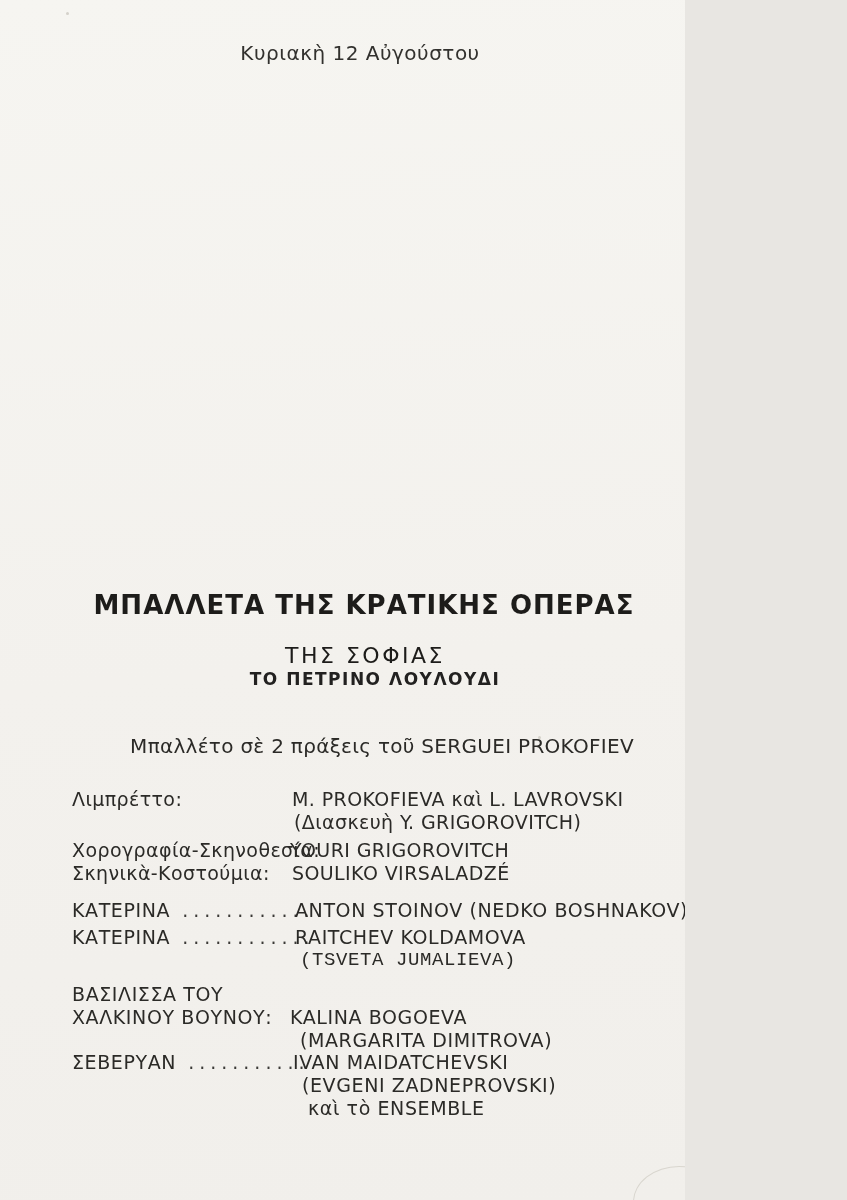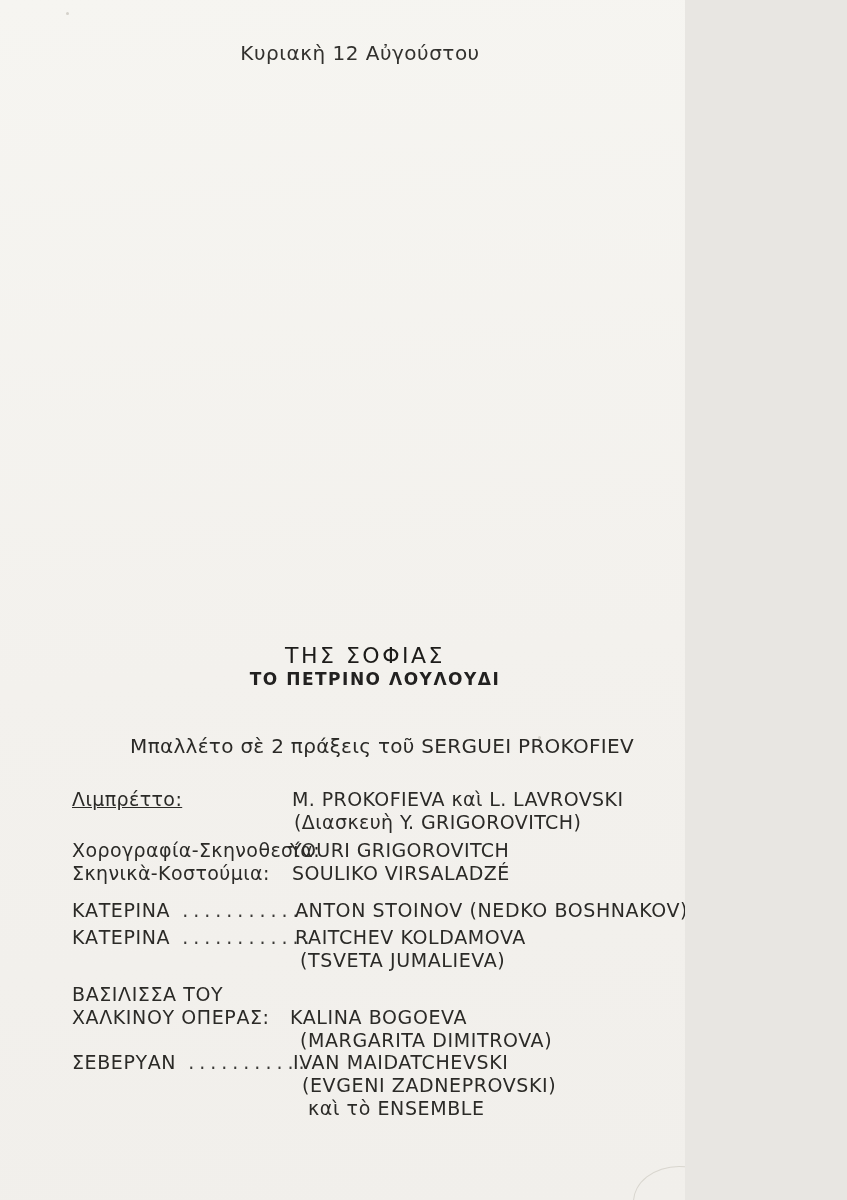--- a/index.html
+++ b/index.html
@@ -93,44 +93,45 @@
     background: #d4d1ca;
   }
 </style>
 </head>
 <body>
 
 <div class="page">
 
   <div class="line centered date-line" style="left:360px; top:42px;">Κυριακὴ 12 Αὐγούστου</div>
 
+  <div class="line centered main-title" style="left:364px; top:591px;">ΜΠΑΛΛΕΤΑ ΤΗΣ ΚΡΑΤΙΚΗΣ ΟΠΕΡΑΣ</div>
   <div class="line centered main-title-2" style="left:365px; top:643px;">ΤΗΣ ΣΟΦΙΑΣ</div>
 
   <div class="line centered work-title" style="left:375px; top:670px;">ΤΟ ΠΕΤΡΙΝΟ ΛΟΥΛΟΥΔΙ</div>
   <div class="line centered subtitle-line" style="left:382px; top:735px;">Μπαλλέτο σὲ 2 πράξεις τοῦ SERGUEI PROKOFIEV</div>
 
-  <div class="line credit" style="left:72px; top:789px;text-decoration:underline;">Λιμπρέττο:</div>
+  <div class="line credit" style="left:72px; top:789px;">Λιμπρέττο:</div>
   <div class="line credit" style="left:292px; top:789px;">M. PROKOFIEVA καὶ L. LAVROVSKI</div>
   <div class="line credit" style="left:294px; top:812px;">(Διασκευὴ Y. GRIGOROVITCH)</div>
 
   <div class="line credit" style="left:72px; top:840px;">Χορογραφία-Σκηνοθεσία:</div>
   <div class="line credit" style="left:290px; top:840px;">YOURI GRIGOROVITCH</div>
 
   <div class="line credit" style="left:72px; top:863px;">Σκηνικὰ-Κοστούμια:</div>
   <div class="line credit" style="left:292px; top:863px;">SOULIKO VIRSALADZÉ</div>
 
   <div class="line cast" style="left:72px; top:900px;"><span>ΚΑΤΕΡΙΝΑ</span><span class="leader">............</span></div>
   <div class="line cast" style="left:295px; top:900px;">ANTON STOINOV (NEDKO BOSHNAKOV)</div>
 
   <div class="line cast" style="left:72px; top:927px;"><span>ΚΑΤΕΡΙΝΑ</span><span class="leader">............</span></div>
   <div class="line cast" style="left:295px; top:927px;">RAITCHEV KOLDAMOVA</div>
-  <div class="line cast" style="left:300px; top:950px;">(TSVETA JUMALIEVA)</div>
+  <div class="line cast" style="left:300px; top:950px;font-family:Liberation Mono, monospace;">(TSVETA JUMALIEVA)</div>
 
   <div class="line cast" style="left:72px; top:984px;">ΒΑΣΙΛΙΣΣΑ ΤΟΥ</div>
-  <div class="line cast" style="left:72px; top:1007px;">ΧΑΛΚΙΝΟΥ ΟΠΕΡΑΣ:</div>
+  <div class="line cast" style="left:72px; top:1007px;">ΧΑΛΚΙΝΟΥ ΒΟΥΝΟΥ:</div>
   <div class="line cast" style="left:290px; top:1007px;">KALINA BOGOEVA</div>
   <div class="line cast" style="left:72px; top:1052px;"><span>ΣΕΒΕΡΥΑΝ</span><span class="leader">...........</span></div>
 
   <div class="line cast" style="left:300px; top:1030px;">(MARGARITA DIMITROVA)</div>
   <div class="line cast" style="left:293px; top:1052px;">IVAN MAIDATCHEVSKI</div>
   <div class="line cast" style="left:302px; top:1075px;">(EVGENI ZADNEPROVSKI)</div>
   <div class="line cast" style="left:308px; top:1098px;">καὶ τὸ ENSEMBLE</div>
 
 
   <div class="line page-number" style="left:773px; top:1155px;">141</div>

